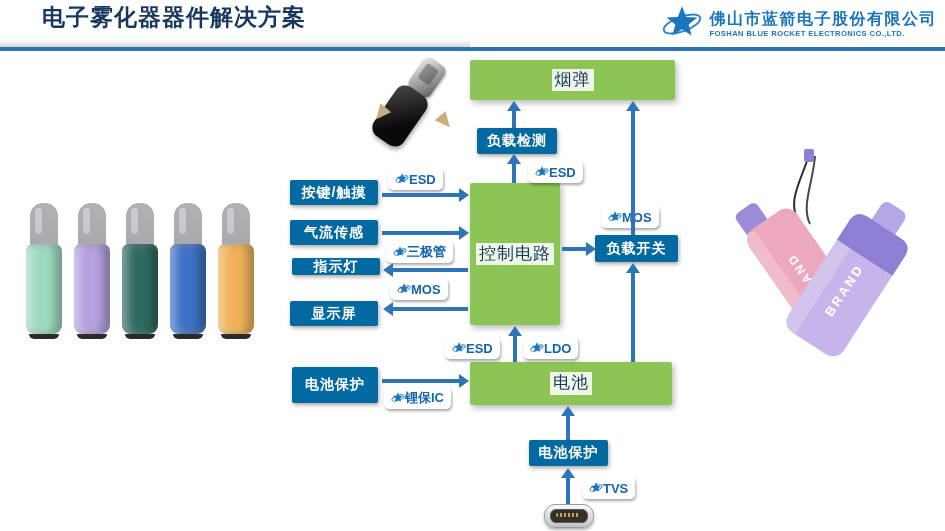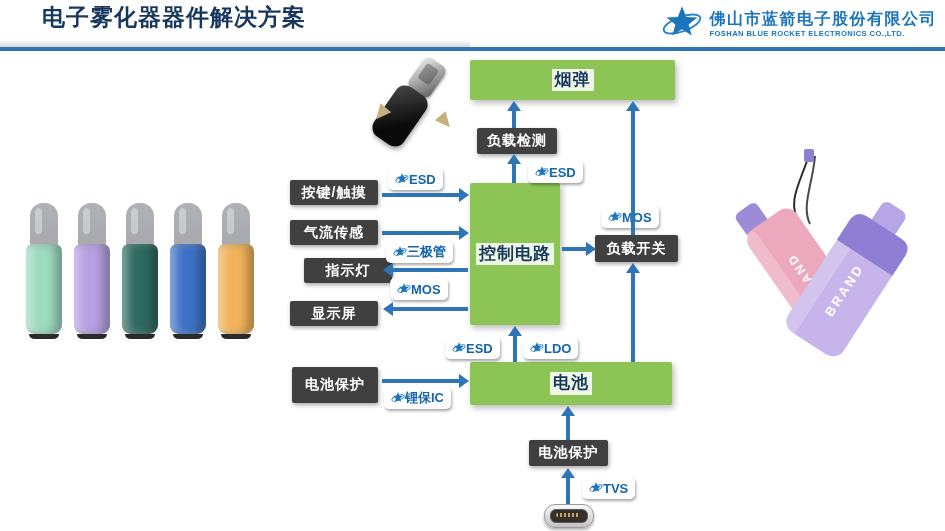--- a/index.html
+++ b/index.html
@@ -11,23 +11,23 @@
   .title{position:absolute;left:42px;top:2px;font-size:23px;font-weight:bold;color:#17375E;letter-spacing:1px;}
   .title-shade{position:absolute;left:0;top:40px;width:470px;height:7px;
                background:linear-gradient(to bottom,rgba(0,0,0,0),rgba(0,0,0,.16));}
   .logo{position:absolute;right:8px;top:3px;display:flex;align-items:center;gap:5px;}
   .logo-star{width:46px;height:42px;}
   .logo-cn{font-size:16px;font-weight:bold;color:#1B75BC;letter-spacing:1.5px;line-height:1.15;}
   .logo-en{font-size:7.6px;font-weight:bold;color:#1B75BC;letter-spacing:.4px;}
   
   .box-green{position:absolute;background:#8CC455;display:flex;align-items:center;justify-content:center;
              box-shadow:2px 3px 6px rgba(0,0,0,.28);border-radius:2px;}
-  .box-green .lbl{background:rgba(255,255,255,.85);color:#17375E;font-weight:bold;font-size:17px;
+  .box-green .lbl{background:rgba(255,255,255,.85);color:#17375E;font-weight:normal;font-size:17px;
                   padding:0 3px;line-height:1.3;letter-spacing:1px;}
-  .box-navy{position:absolute;background:#404040;color:#fff;font-weight:bold;font-size:14px;
+  .box-navy{position:absolute;background:#0369a1;color:#fff;font-weight:bold;font-size:14px;
             display:flex;align-items:center;justify-content:center;letter-spacing:1px;
             box-shadow:1px 2px 4px rgba(0,0,0,.35);border-radius:2px;}
   .pill{position:absolute;background:#fff;border-radius:5px;display:flex;align-items:center;
         padding:1px 7px;height:20px;box-shadow:1px 2px 3px rgba(0,0,0,.35);
         color:#1565AE;font-weight:bold;font-size:13px;white-space:nowrap;}
   .star-ic{width:14px;height:14px;flex:0 0 auto;}
   
   .av{position:absolute;width:4px;background:#2E75B6;}
   .av.up::before{content:"";position:absolute;top:-9px;left:-5px;
                  border-left:7px solid transparent;border-right:7px solid transparent;
@@ -157,21 +157,21 @@
 
   <div class="box-navy" style="left:477px;top:128px;width:80px;height:26px">
     <span>负载检测</span>
   </div>
   <div class="box-navy" style="left:290px;top:180px;width:88px;height:25px">
     <span>按键/触摸</span>
   </div>
   <div class="box-navy" style="left:290px;top:220px;width:88px;height:25px">
     <span>气流传感</span>
   </div>
-  <div class="box-navy" style="left:304px;top:258px;width:88px;height:25px">
+  <div class="box-navy" style="left:292px;top:258px;width:88px;height:17px">
     <span>指示灯</span>
   </div>
   <div class="box-navy" style="left:290px;top:301px;width:88px;height:25px">
     <span>显示屏</span>
   </div>
   <div class="box-navy" style="left:292px;top:367px;width:86px;height:36px">
     <span>电池保护</span>
   </div>
   <div class="box-navy" style="left:595px;top:235px;width:83px;height:27px">
     <span>负载开关</span>

